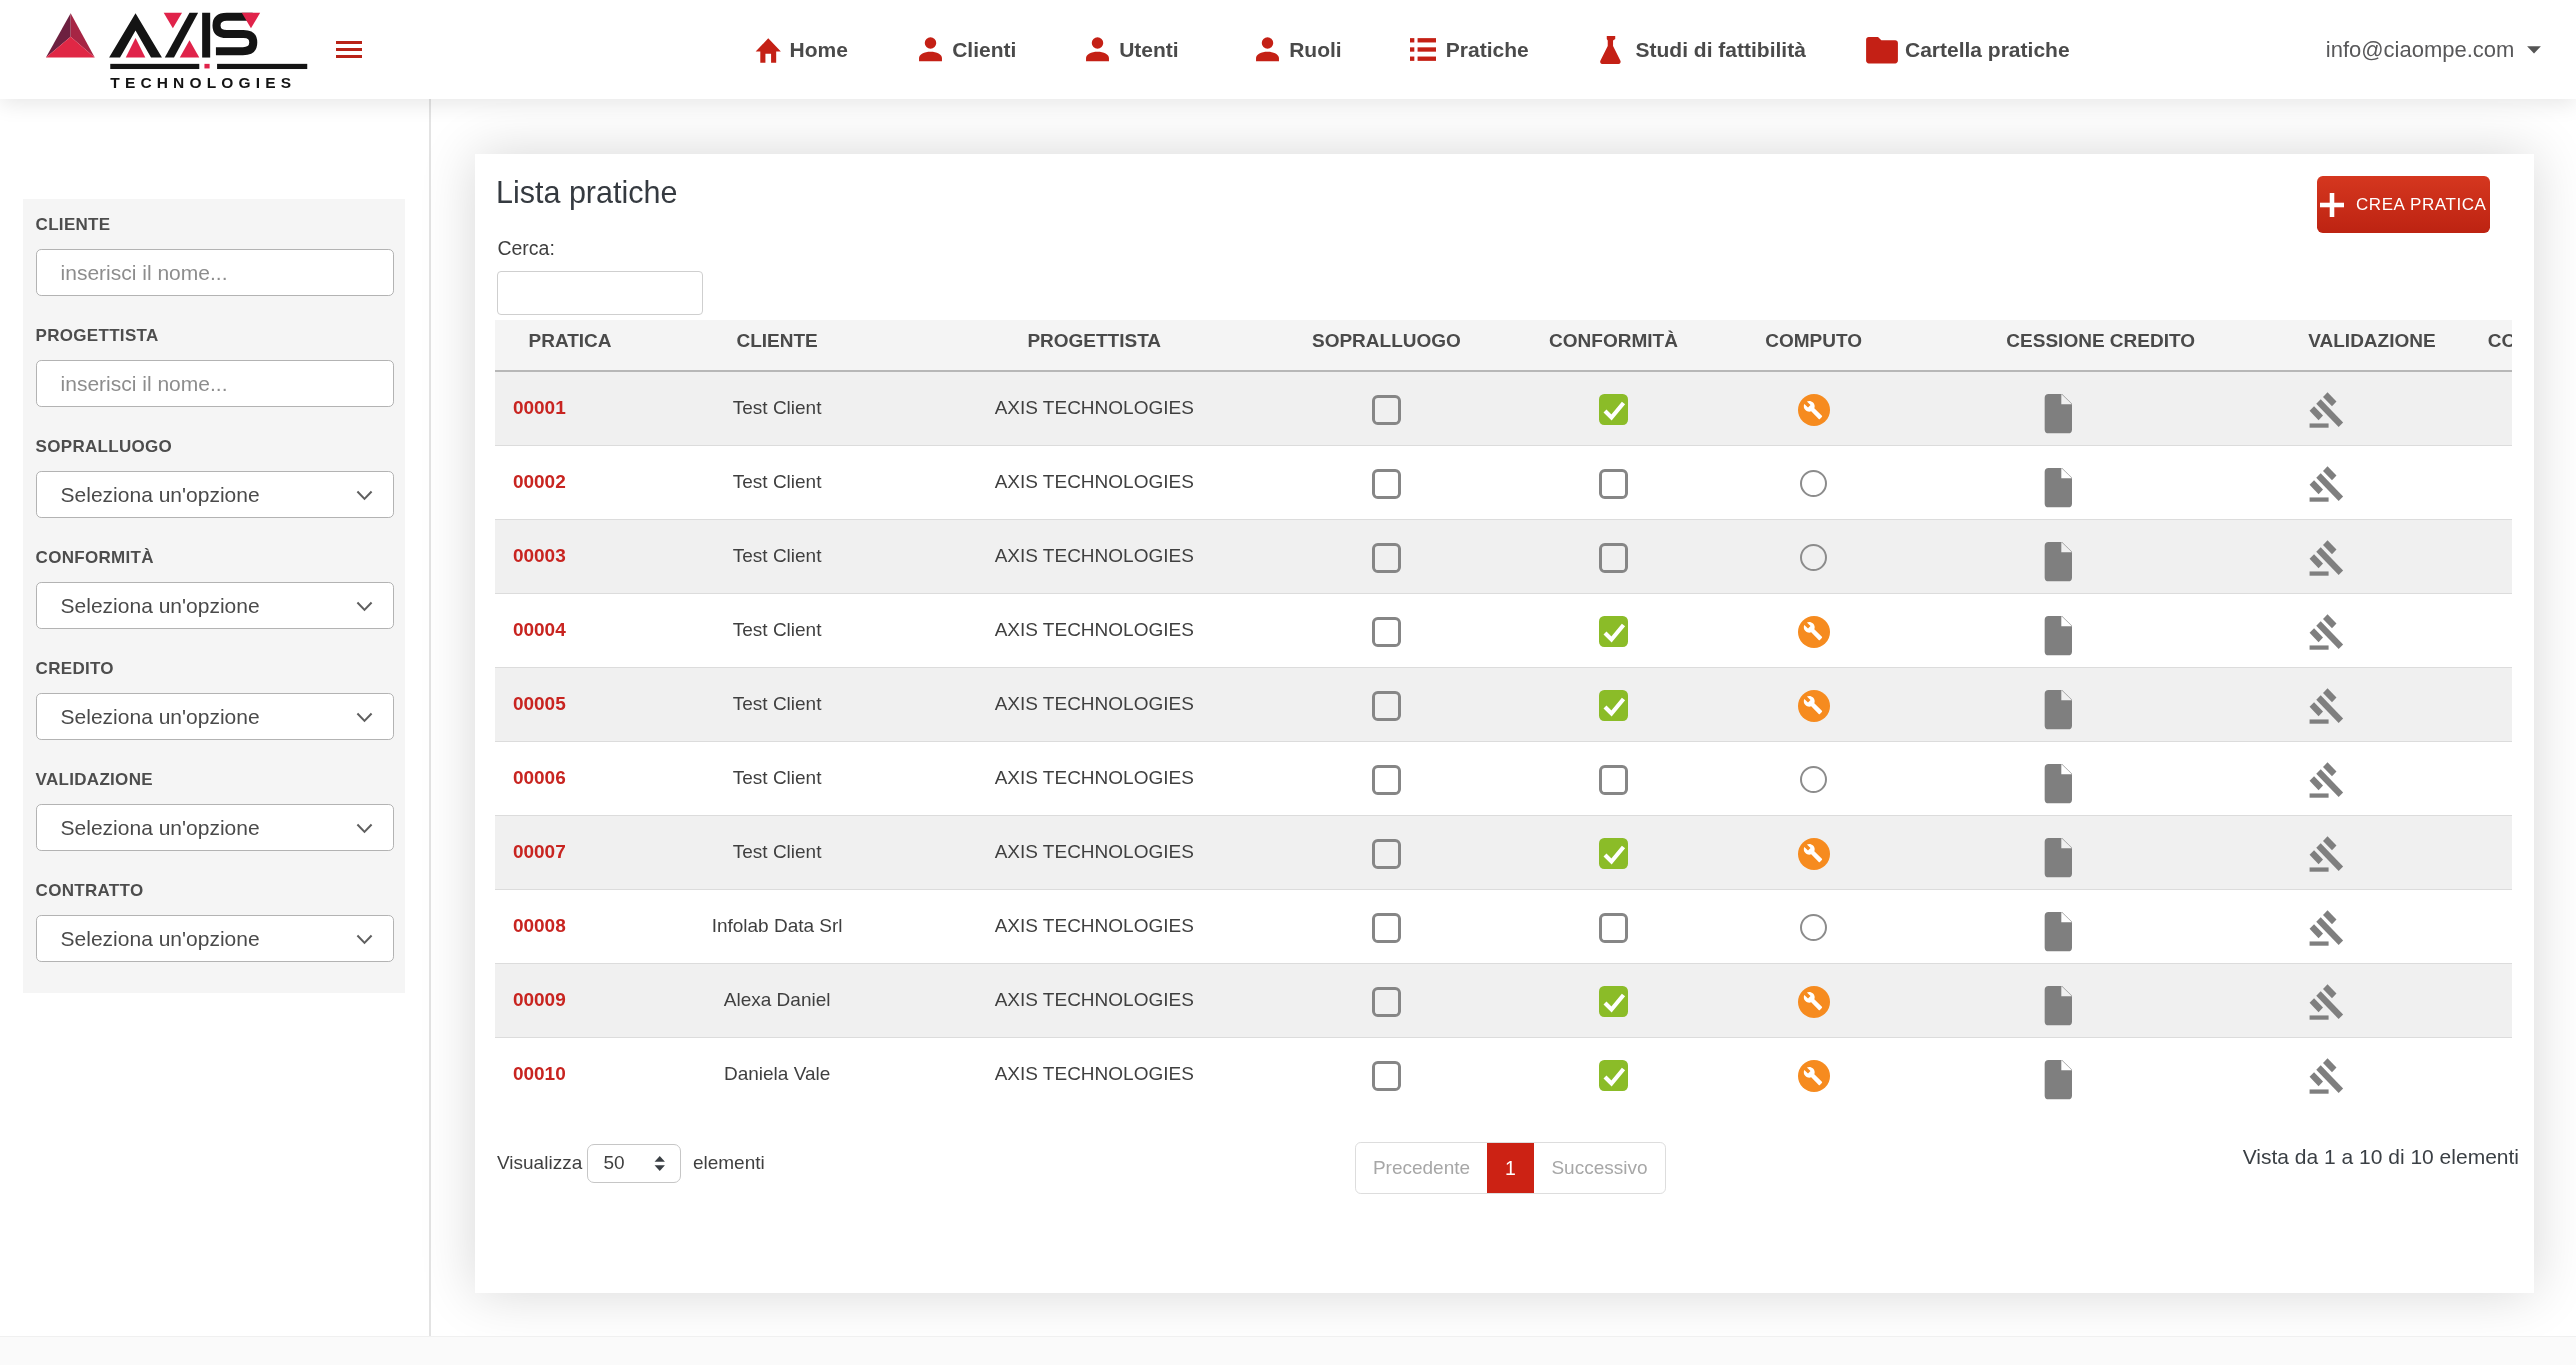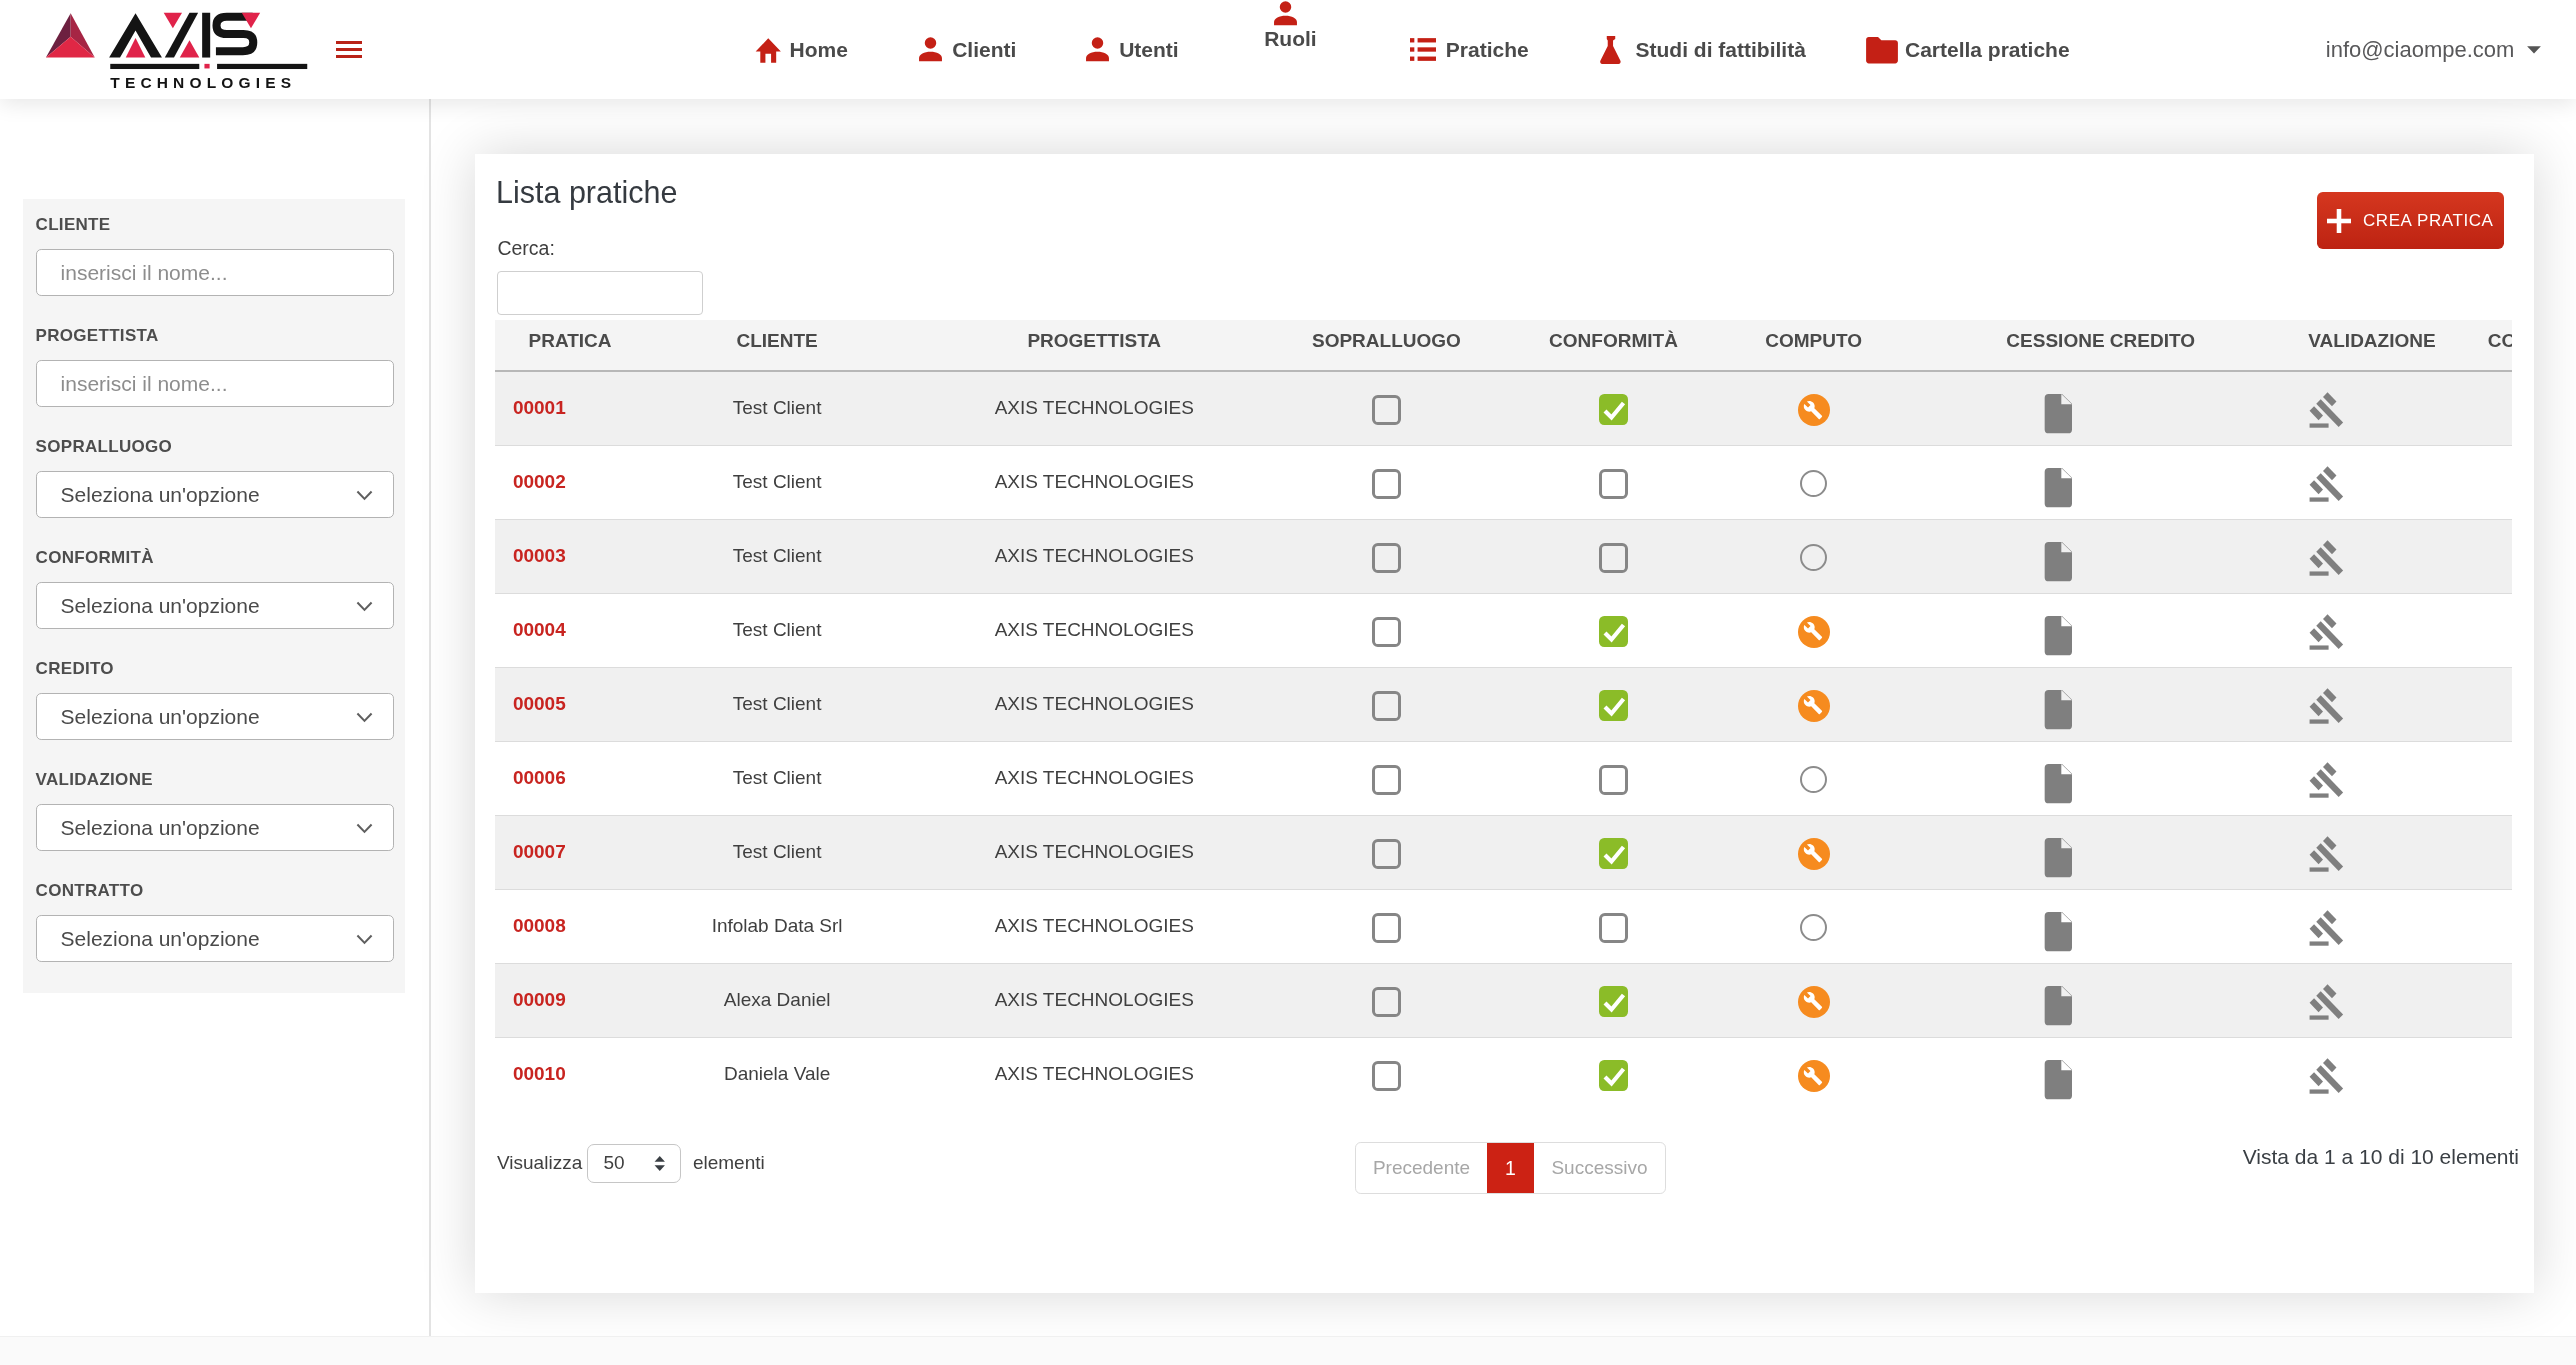--- a/index.html
+++ b/index.html
@@ -29,22 +29,22 @@
 .finput { position:relative; width:358px; height:47px; background:#fff; border:1.2px solid #b3b3b3; border-radius:5.2px; margin-bottom:30px;
   display:flex; align-items:center; padding-left:24px; }
 .finput .ph { font-size:21px; color:#8d8d8d; }
 .fselect .ph { color:#4a4a4a; }
 .fselect svg { position:absolute; right:19.5px; top:18.4px; }
 
 
 #card { position:absolute; left:475px; top:154px; width:2059px; height:1139px; background:#fff;
   box-shadow:0 0 52px rgba(0,0,0,0.16); }
 #title { position:absolute; left:21px; top:21px; font-size:30.5px; color:#353a40; }
-#crea { position:absolute; left:1842px; top:22px; width:187px; height:57px; border-radius:5.8px;
-  background:linear-gradient(#d5371f,#bd2312); display:flex; align-items:center; justify-content:center;margin-top:16px; }
+#crea { position:absolute; left:1842px; top:22px; width:173px; height:57px; border-radius:5.8px;
+  background:linear-gradient(#d5371f,#bd2312); display:flex; align-items:center; justify-content:center; }
 #crea span { color:#fff; font-size:17px; letter-spacing:0.6px; margin-left:11.5px; }
 #cerca { position:absolute; left:22.4px; top:83px; font-size:19.5px; color:#3f3f3f; }
 #searchbox { position:absolute; left:22.4px; top:117px; width:206px; height:44px; border:1.2px solid #cfcfcf; border-radius:4px; background:#fff; }
 
 
 #tablewrap { position:absolute; left:19.5px; top:166px; width:2017px; height:796px; overflow:hidden; }
 table { border-collapse:collapse; table-layout:fixed; width:2167px; }
 thead th { height:51px; background:#f4f4f4; font-size:19px; font-weight:bold; color:#4a4a4a;
   text-align:center; vertical-align:middle; padding-bottom:9px; border-bottom:2.9px solid #b7b7b7; }
 tbody td { height:74px; text-align:center; vertical-align:middle; font-size:19px; color:#3f3f3f; }
@@ -116,21 +116,21 @@
         </svg>
     <span style="margin-left:9.2px;">Clienti</span>
   </div>
   <div class="navitem" style="left:1085px;">
     <svg width="25" height="26.5" viewBox="0 0 24 24" fill="#c42015">
           <circle cx="12" cy="6" r="5.5"></circle>
           <path d="M12 14.5c-6 0-11 2.5-11 6v3h22v-3c0-3.5-5-6-11-6z"></path>
         </svg>
     <span style="margin-left:9.2px;">Utenti</span>
   </div>
-  <div class="navitem" style="left:1255px;flex-direction:column;">
+  <div class="navitem" style="left:1255px;">
     <svg width="25" height="26.5" viewBox="0 0 24 24" fill="#c42015">
           <circle cx="12" cy="6" r="5.5"></circle>
           <path d="M12 14.5c-6 0-11 2.5-11 6v3h22v-3c0-3.5-5-6-11-6z"></path>
         </svg>
     <span style="margin-left:9.2px;">Ruoli</span>
   </div>
   <div class="navitem" style="left:1410px;">
     <svg width="26" height="23" viewBox="0 0 24 21" fill="#c42015">
           <rect x="0" y="0" width="4" height="4"></rect>
           <rect x="7" y="0" width="17" height="4"></rect>

